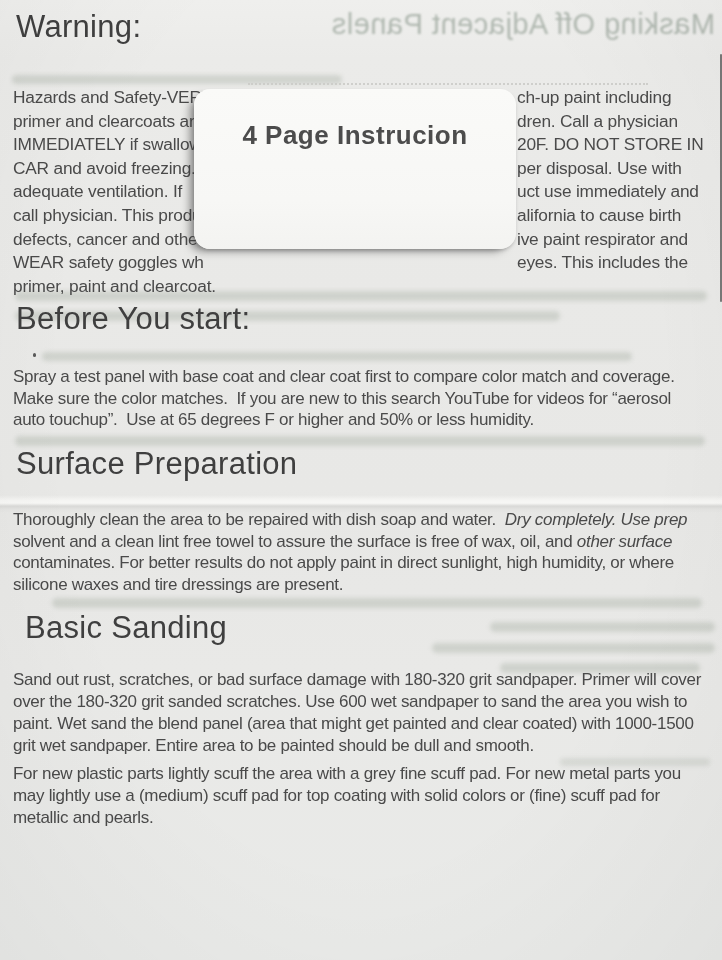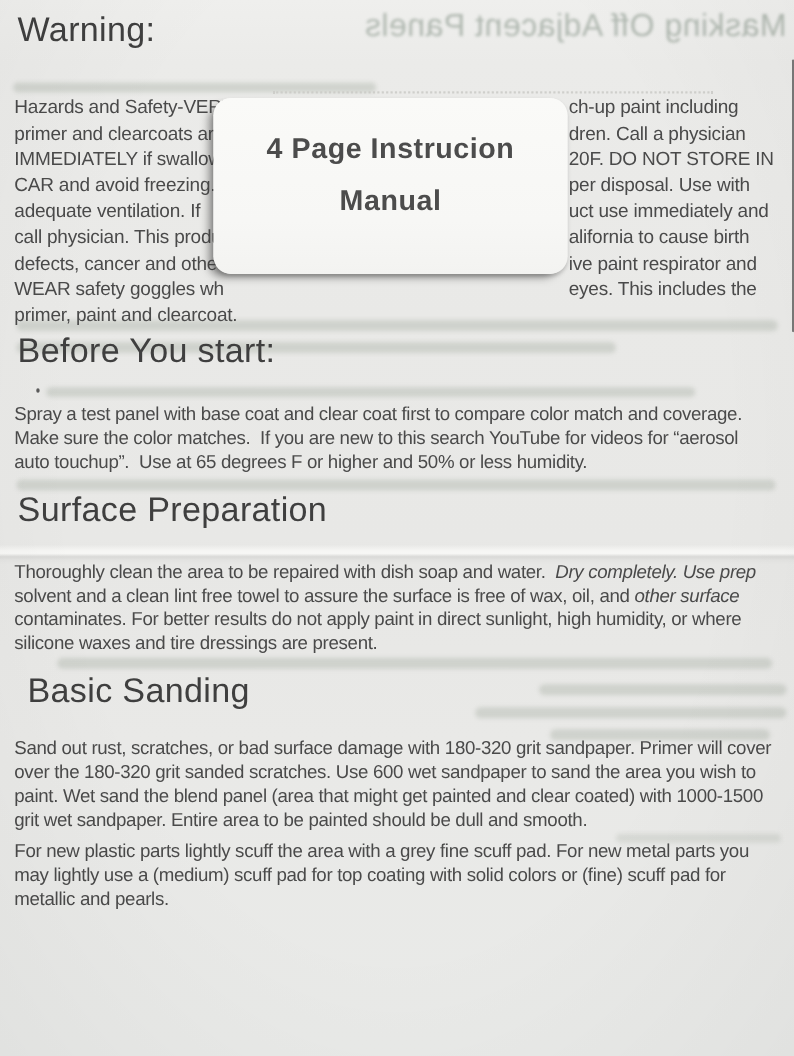--- a/index.html
+++ b/index.html
@@ -187,21 +187,20 @@
       </div>
       <div class="wline">
         <span class="wl-left">primer, paint and clearcoat.</span>
         <span class="wl-right"></span>
       </div>
     </div>
 
   <div id="perforation"></div>
   <div id="sticker">
     <div class="sticker-line" id="sticker-line1">4 Page Instrucion</div>
-    <div class="sticker-line" id="sticker-line2">Manual</div>
   </div>
 
   <div class="h" id="h-before">Before You start:</div>
   <div id="stray-dot"></div>
   <div class="body-par" id="before-para">Spray a test panel with base coat and clear coat first to compare color match and coverage.
 Make sure the color matches.  If you are new to this search YouTube for videos for “aerosol
 auto touchup”.  Use at 65 degrees F or higher and 50% or less humidity.</div>
 
   <div class="h" id="h-surface">Surface Preparation</div>
   <div id="sheet-edge"></div>

